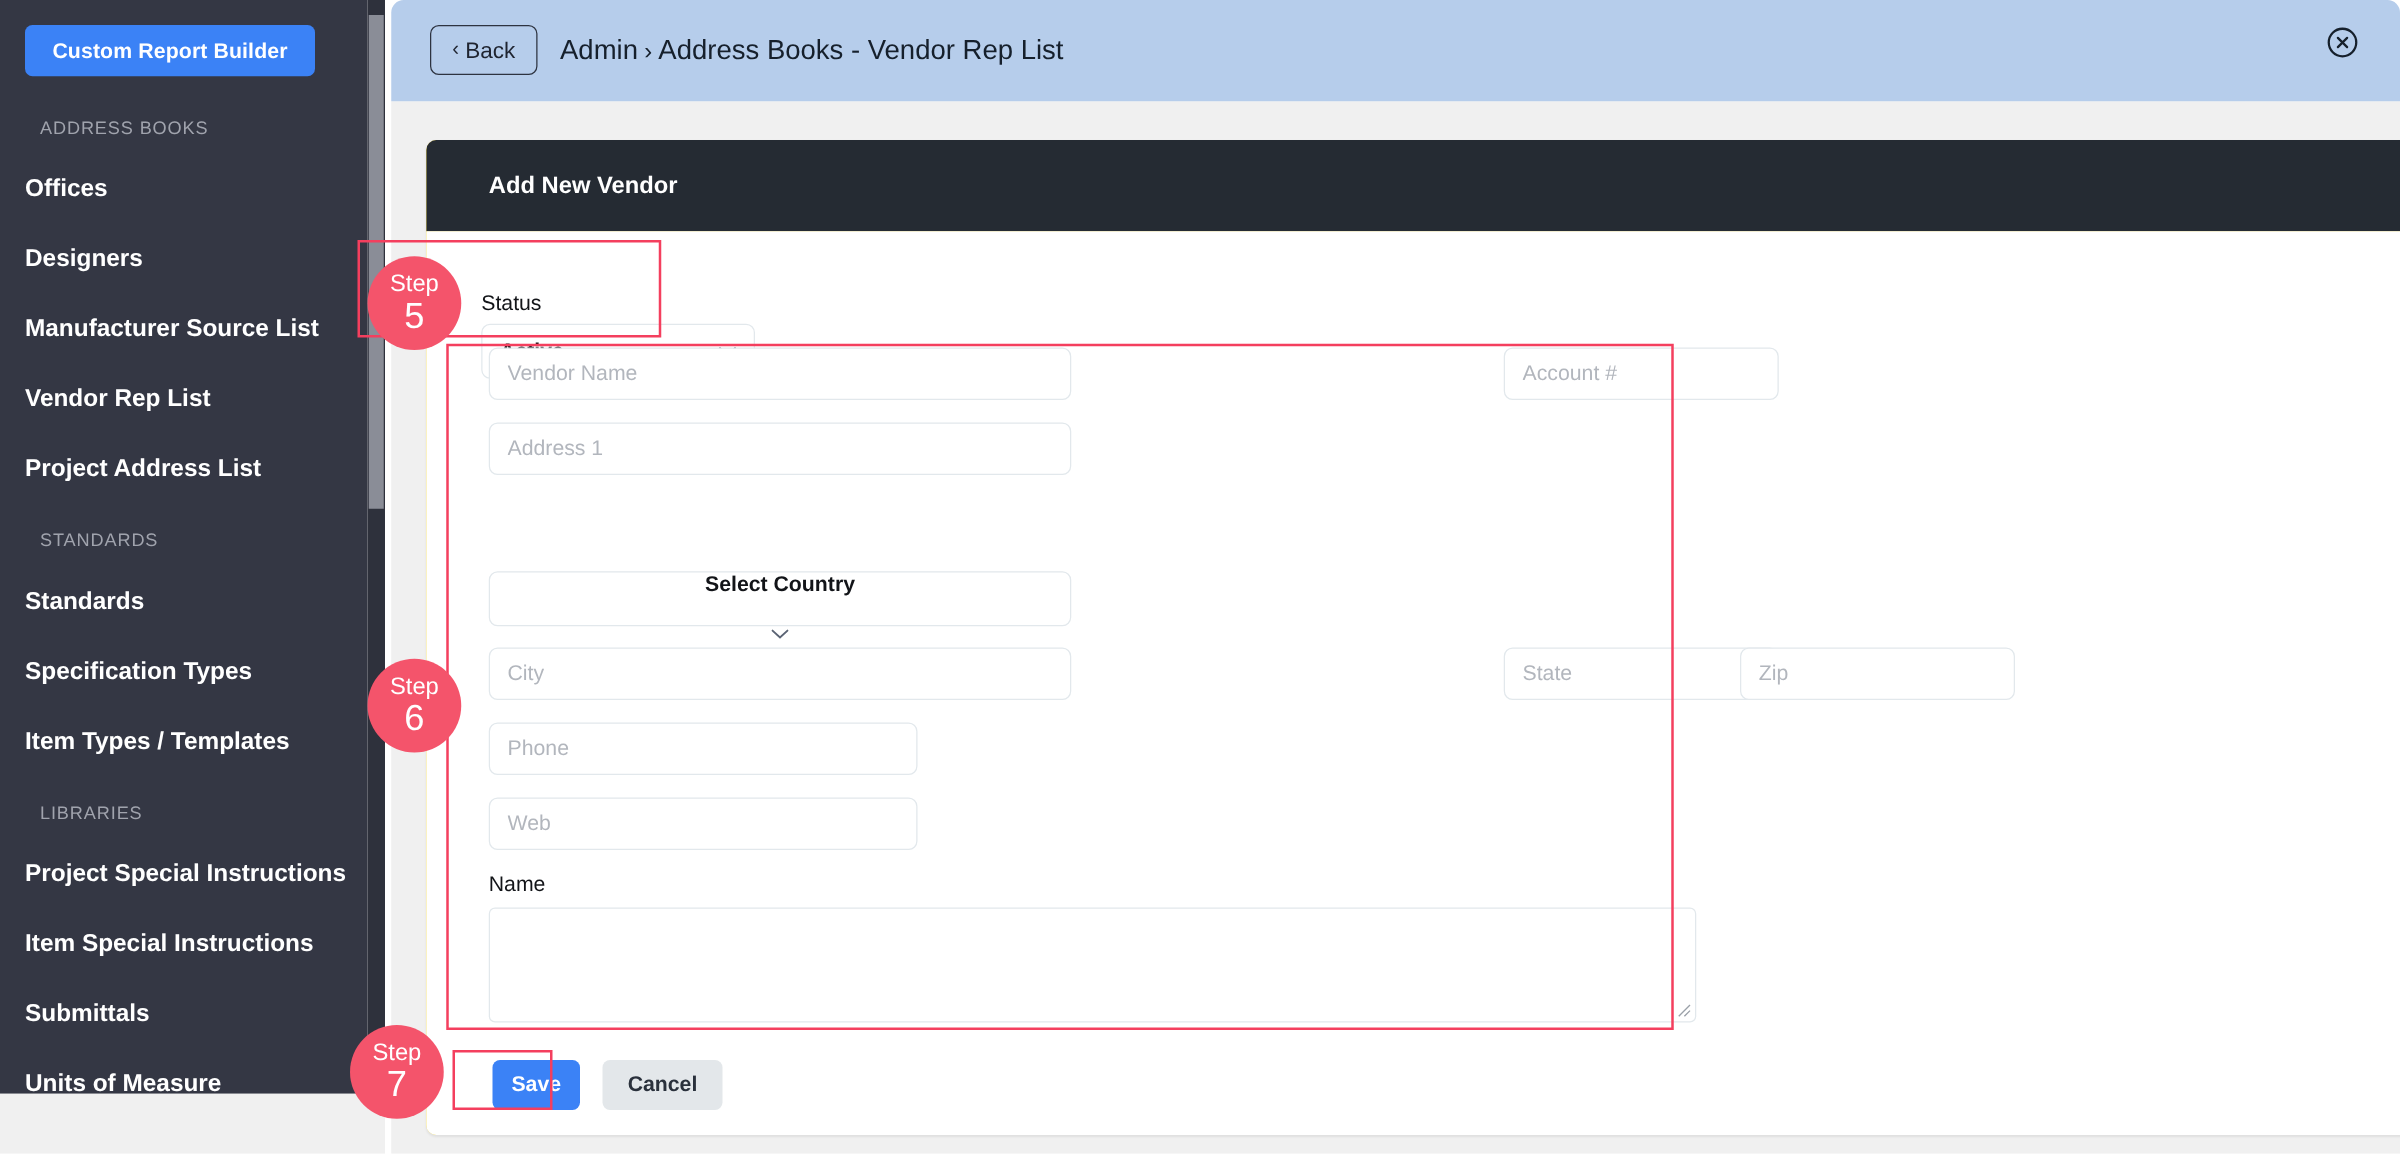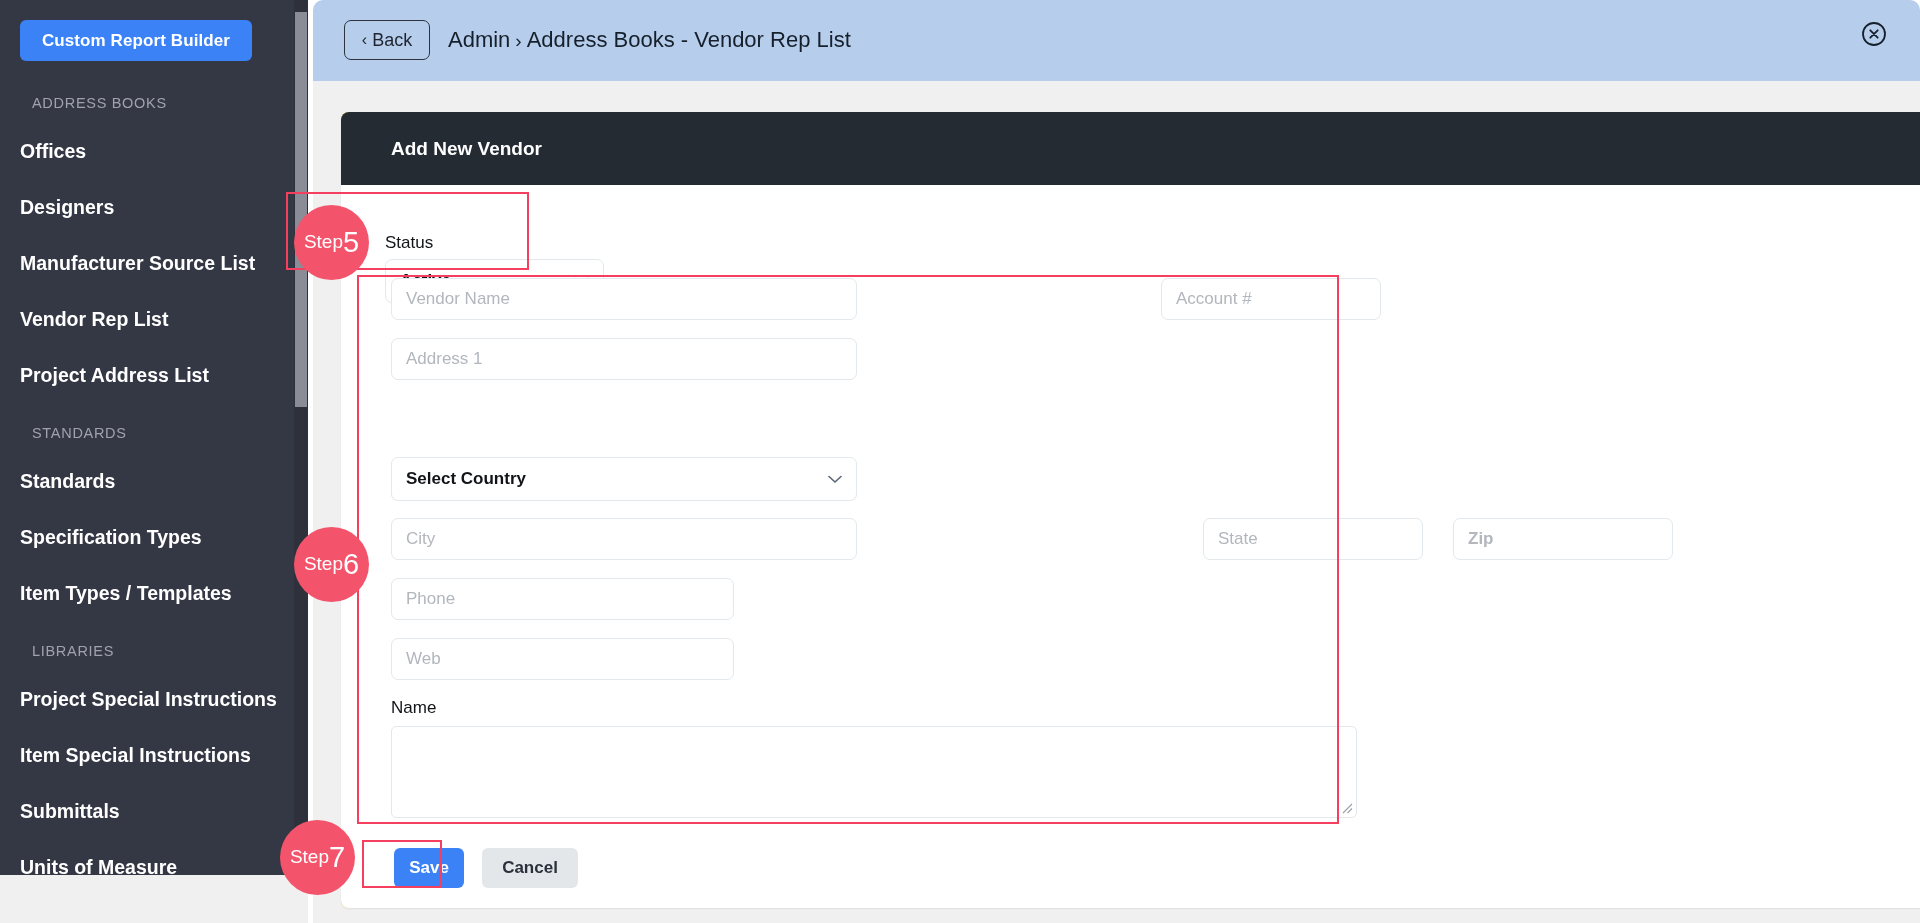--- a/index.html
+++ b/index.html
@@ -185,27 +185,27 @@
     gap: 22px;
   }
   .sel .caret { color: #5b6474; font-size: 13px; }
 
   #status-group { position: absolute; left: 44px; top: 6px; width: 235px; }
   #status-label { display: block; margin-bottom: 6px; margin-top: 42px; }
   #status-select { width: 219px; }
 
   .f { position: absolute; }
   #f-vendor-name { left: 50px; top: 93px;  width: 466px; height: 42px; }
-  #f-account     { left: 820px; top: 93px; width: 220px; height: 42px; }
+  #f-account     { left: 862px; top: 93px; width: 220px; height: 42px; }
   #f-address1    { left: 50px; top: 153px; width: 466px; height: 42px; }
   #f-address2    { left: 50px; top: 213px; width: 466px; height: 42px; }
-  #f-country     { left: 50px; top: 272px; width: 466px; height: 44px; }
+  #f-country     { left: 50px; top: 272px; width: 466px; height: 44px; flex-direction: column; }
   #f-city        { left: 50px; top: 333px; width: 466px; height: 42px; }
   #f-state       { left: 862px; top: 333px; width: 220px; height: 42px; }
-  #f-zip         { left: 1112px; top: 333px; width: 220px; height: 42px; font-weight: bold; }
+  #f-zip         { left: 1051px; top: 333px; width: 220px; height: 42px; }
   #f-phone       { left: 50px; top: 393px; width: 343px; height: 42px; }
   #f-web         { left: 50px; top: 453px; width: 343px; height: 42px; }
 
   #notes-label { position: absolute; left: 50px; top: 513px; }
   #notes-box {
     position: absolute; left: 50px; top: 541px;
     width: 966px; height: 92px;
     border: 1px solid #e2e8ec; border-radius: 5px;
     background: #fff; resize: none;
     font-family: "Liberation Sans", sans-serif;
@@ -236,21 +236,21 @@
   #hl-status { left: 286px; top: 192px;  width: 243px; height: 78px; }
   #hl-form   { left: 357px; top: 275px;  width: 982px; height: 549px; }
   #hl-save   { left: 362px; top: 840px;  width: 80px; height: 48px; }
 
   
   .step {
     position: absolute;
     border-radius: 50%;
     background: #f4546b;
     color: #ffffff;
-    display: flex; 
+    display: flex; flex-direction: column;
     align-items: center; justify-content: center;
     z-index: 40;
     line-height: 1;
   }
   .step .w { font-size: 19px; margin-bottom: 2px; }
   .step .n { font-size: 29px; }
   #step-5 { left: 294px; top: 205px; width: 75px; height: 75px; }
   #step-6 { left: 294px; top: 527px; width: 75px; height: 75px; }
   #step-7 { left: 280px; top: 820px; width: 75px; height: 75px; }
 </style>

